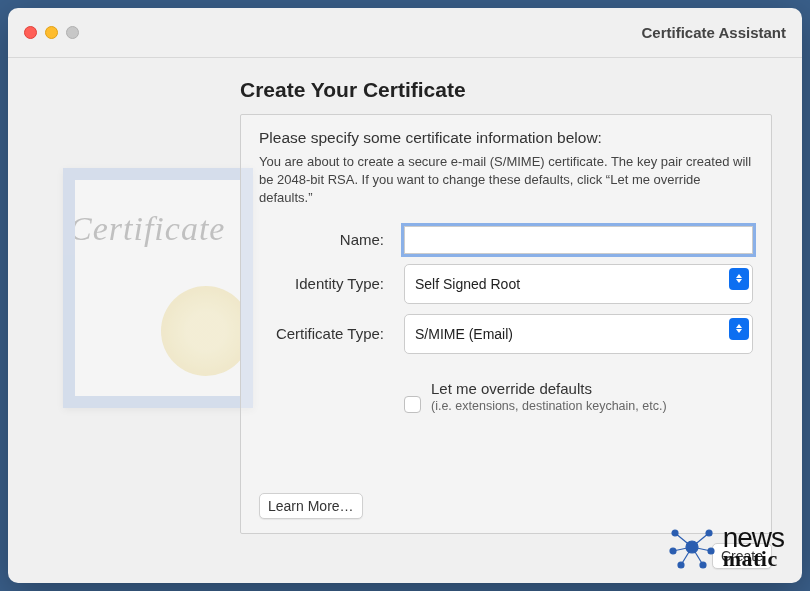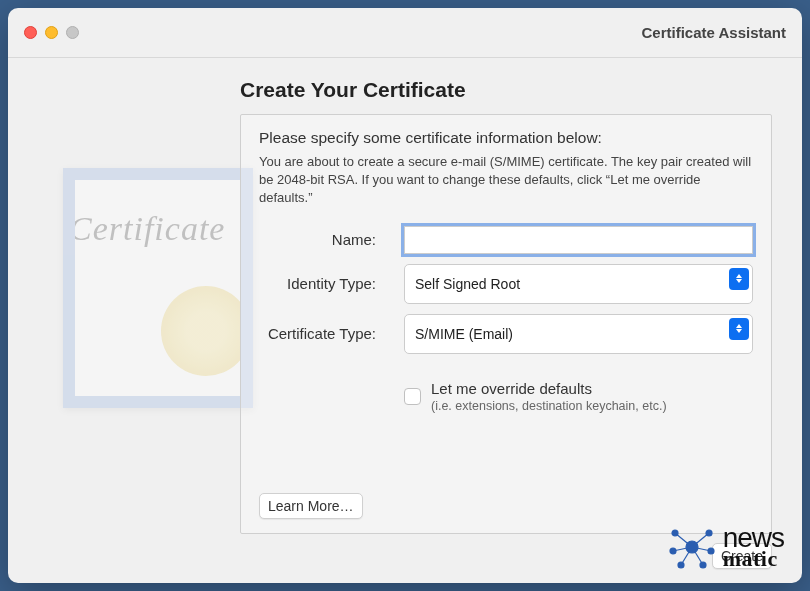--- a/index.html
+++ b/index.html
@@ -122,21 +122,21 @@
       margin-bottom: 18px;
     }
     .form-row {
       display: flex;
       align-items: center;
       margin-bottom: 10px;
     }
     .form-label {
       width: 145px;
       text-align: right;
-      padding-right: 28px;
+      padding-right: 20px;
       font-size: 15px;
       color: #333;
     }
     .text-input {
       flex: 1;
       height: 28px;
       border: 1px solid #ccc;
       outline: 3px solid #8ab0e8;
       outline-offset: 0;
       font-size: 14px;
@@ -174,21 +174,21 @@
     .select-caret::before, .select-caret::after {
       content: "";
       width: 0; height: 0;
       border-left: 3.5px solid transparent;
       border-right: 3.5px solid transparent;
     }
     .select-caret::before { border-bottom: 4px solid #fff; }
     .select-caret::after { border-top: 4px solid #fff; }
     .checkbox-row {
       display: flex;
-      align-items: center;
+      align-items: flex-end;
       margin-top: 26px;
       padding-left: 145px;
     }
     .checkbox {
       width: 17px; height: 17px;
       border: 1px solid #c0c0c0;
       border-radius: 4px;
       background: #fff;
       margin-right: 10px;
       margin-top: 1px;

